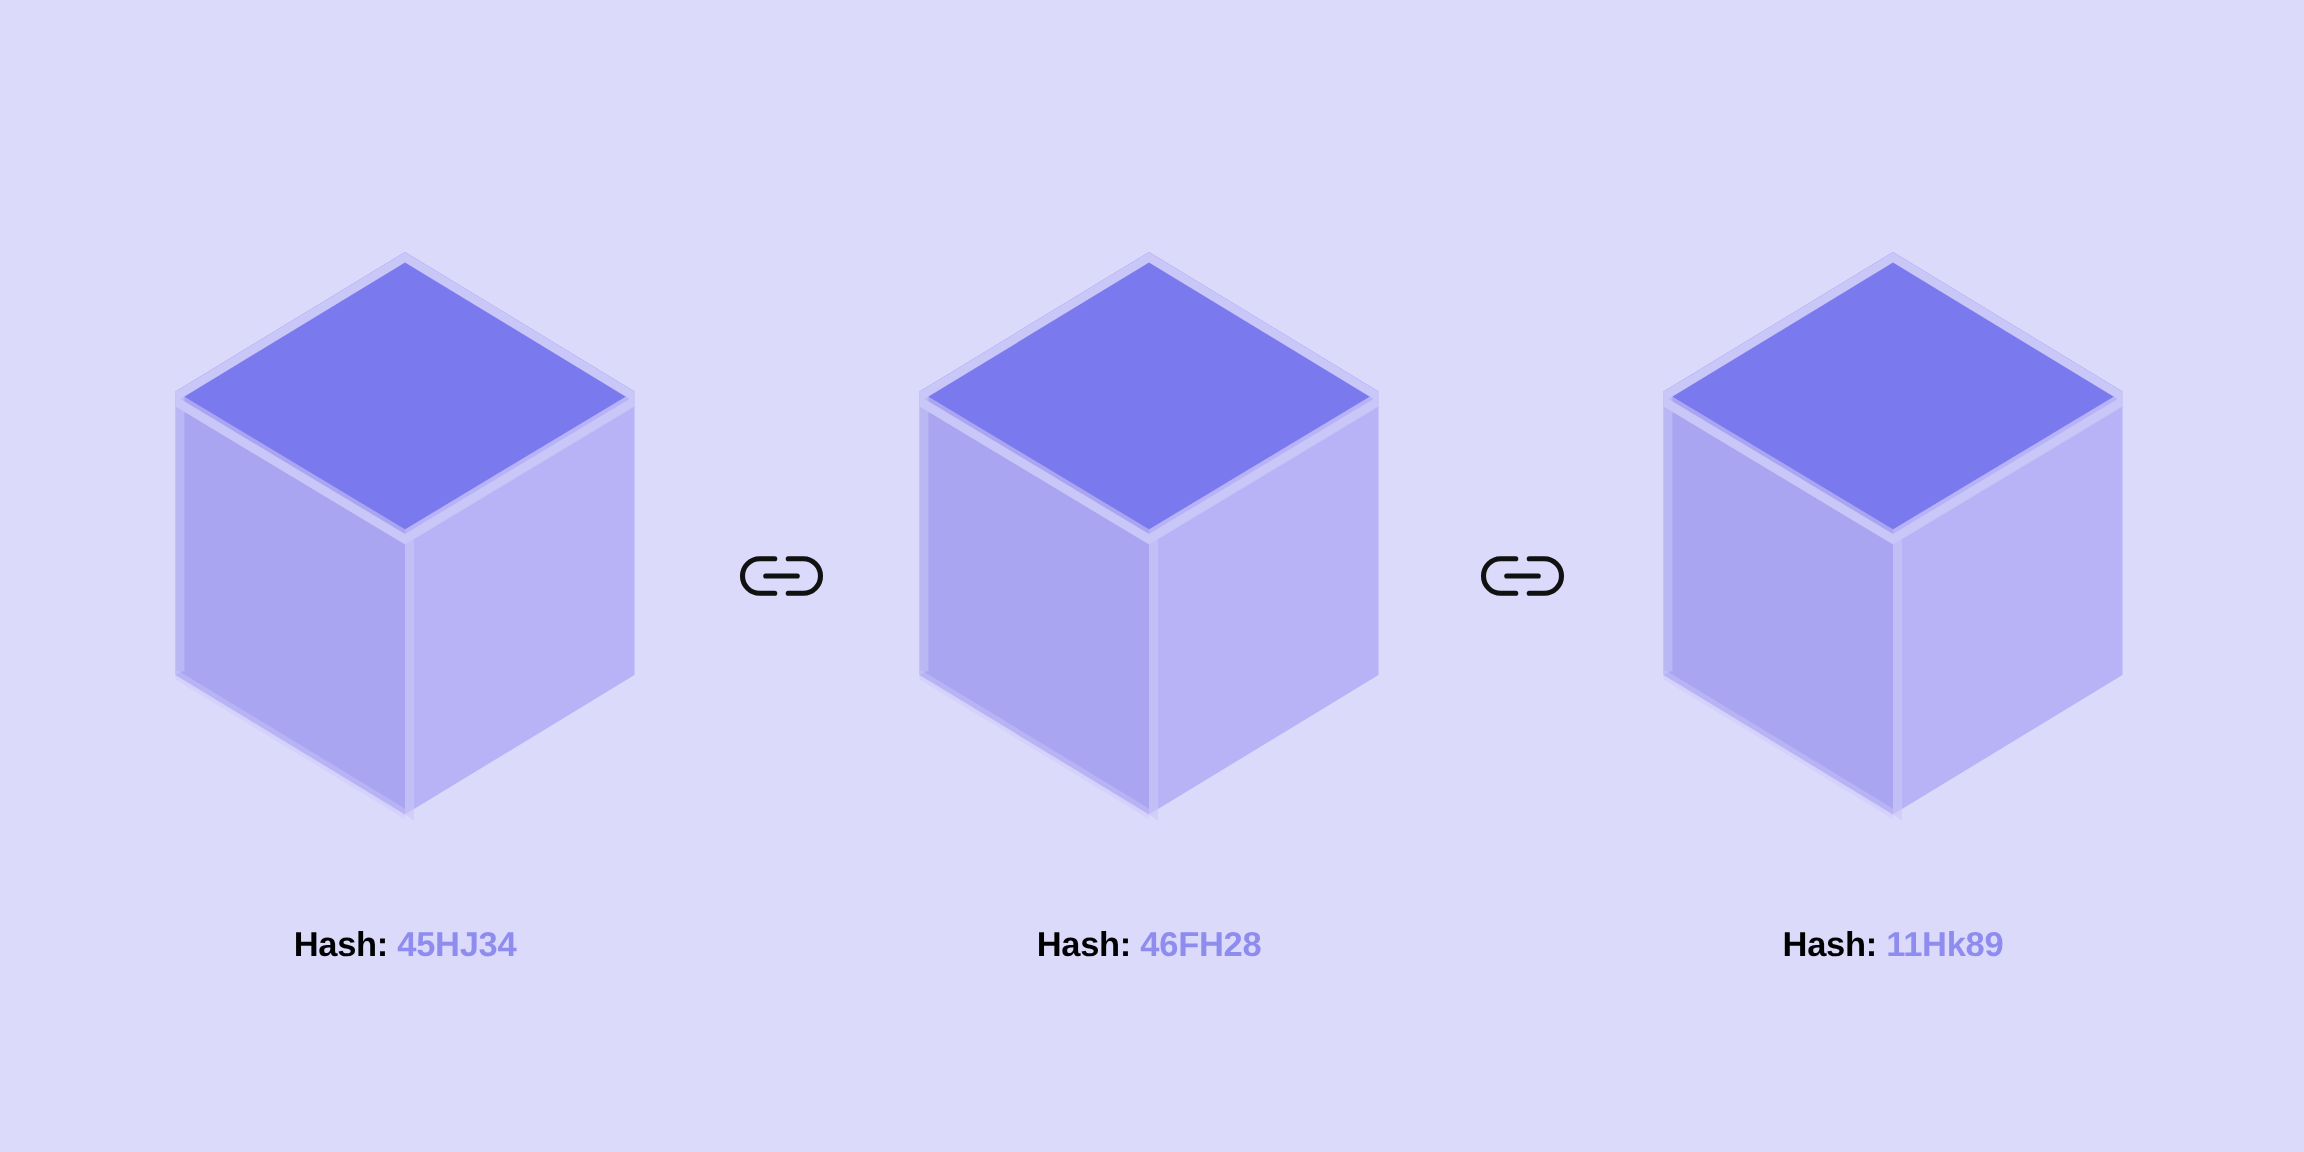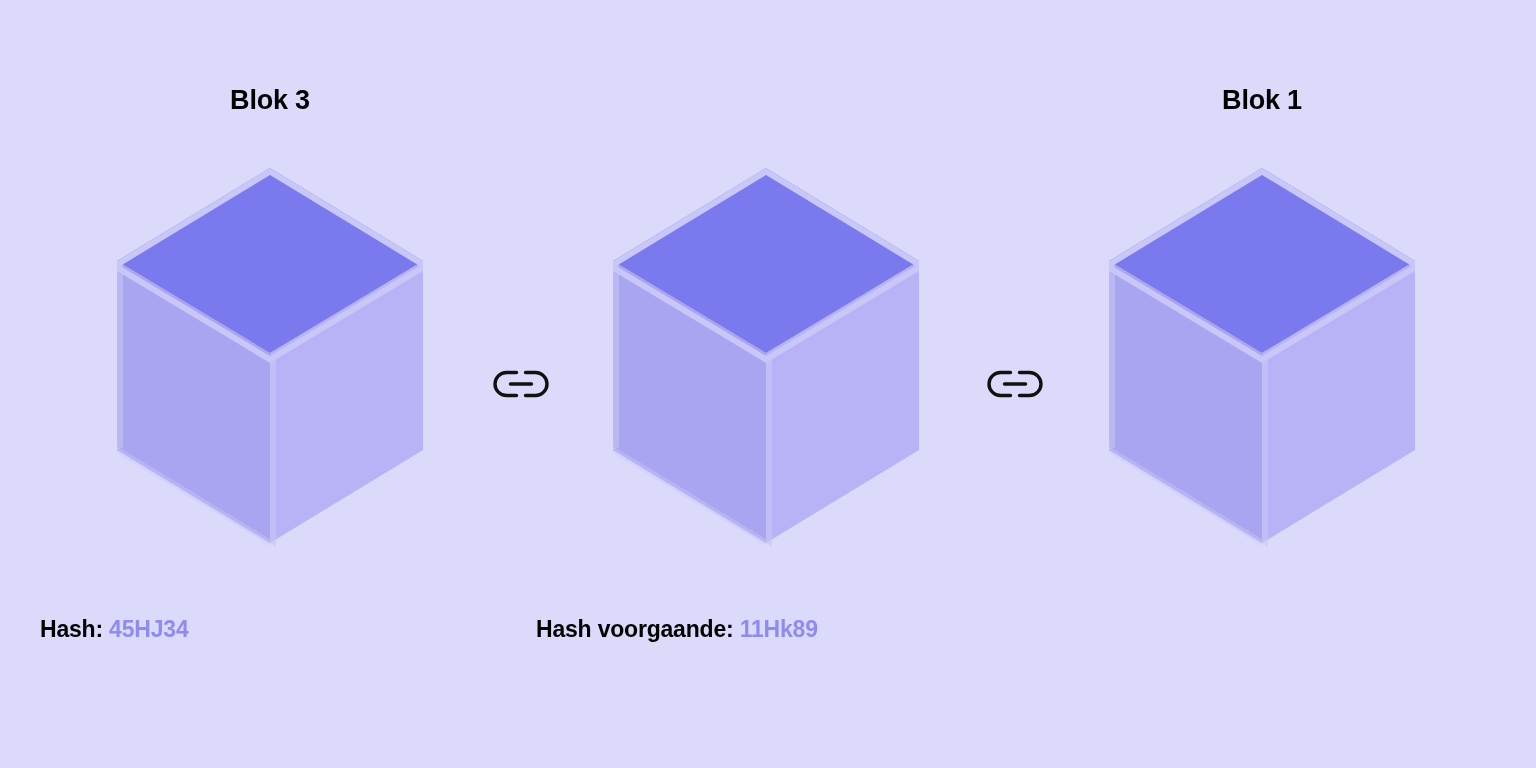--- a/index.html
+++ b/index.html
@@ -60,21 +60,21 @@
     height: 384px;
     overflow: visible;
   }
 
   
   .hash-block {
     position: absolute;
     top: 612px;
     left: 0;
     width: 460px;
-    text-align: left;
+    text-align: center;
   }
   .hash-line {
     font-size: 23px;
     font-weight: 700;
     color: #000000;
     line-height: 1.48;
     letter-spacing: -0.2px;
     white-space: nowrap;
   }
   .hash-line .hv {
@@ -96,21 +96,20 @@
     width: 62px;
     height: 44px;
   }
 </style>
 </head>
 <body>
 
 <div id="canvas">
 
   <div class="block b3">
-    <div class="block-title">Blok 3</div>
 
     <div class="cube">
       <svg viewBox="0 0 332 384" xmlns="http://www.w3.org/2000/svg">
 
         <polygon points="13,97 166,189 166,379 13,286" fill="#a9a5f1"></polygon>
 
         <polygon points="166,189 319,97 319,286 166,379" fill="#b7b3f6"></polygon>
 
         <polygon points="166,4 319,97 166,189 13,97" fill="#7b79ee"></polygon>
 
@@ -152,49 +151,52 @@
         <polygon points="13,97 13,286 19,283 19,100" fill="#c9c6f8" opacity="0.55"></polygon>
         <polygon points="13,100 166,192 166,199 13,107" fill="#c9c6f8"></polygon>
         <polygon points="319,100 166,192 166,199 319,107" fill="#c9c6f8"></polygon>
         <polygon points="166,192 172,196 172,383 166,379" fill="#c9c6f8" opacity="0.6"></polygon>
         <polygon points="13,282 166,375 166,382 13,289" fill="#c9c6f8" opacity="0.45"></polygon>
       </svg>
     </div>
 
     <div class="hash-block">
       <div class="hash-line">
-        <span>Hash voorgaande:</span>
-        <span class="hv">11Hk89</span>
+        <span>Hash:</span>
+        <span class="hv">46FH28</span>
       </div>
     </div>
   </div>
 
   <div class="link-icon l2">
     <svg viewBox="0 0 62 44" xmlns="http://www.w3.org/2000/svg" fill="none" stroke="#111111" stroke-width="3.4" stroke-linecap="round">
       <path d="M26.5 10.5 H16.5 a11.5 11.5 0 0 0 0 23 H26.5"></path>
       <path d="M35.5 10.5 H45.5 a11.5 11.5 0 0 1 0 23 H35.5"></path>
       <path d="M20.5 22 H41.5"></path>
     </svg>
   </div>
 
   <div class="block b1">
-    <div class="block-title">Blok 1</div>
 
     <div class="cube">
       <svg viewBox="0 0 332 384" xmlns="http://www.w3.org/2000/svg">
         <polygon points="13,97 166,189 166,379 13,286" fill="#a9a5f1"></polygon>
         <polygon points="166,189 319,97 319,286 166,379" fill="#b7b3f6"></polygon>
         <polygon points="166,4 319,97 166,189 13,97" fill="#7b79ee"></polygon>
         <polygon points="166,4 13,97 13,104 166,11" fill="#c9c6f8"></polygon>
         <polygon points="166,4 319,97 319,104 166,11" fill="#c9c6f8"></polygon>
         <polygon points="13,97 13,286 19,283 19,100" fill="#c9c6f8" opacity="0.55"></polygon>
         <polygon points="13,100 166,192 166,199 13,107" fill="#c9c6f8"></polygon>
         <polygon points="319,100 166,192 166,199 319,107" fill="#c9c6f8"></polygon>
         <polygon points="166,192 172,196 172,383 166,379" fill="#c9c6f8" opacity="0.6"></polygon>
         <polygon points="13,282 166,375 166,382 13,289" fill="#c9c6f8" opacity="0.45"></polygon>
       </svg>
     </div>
 
     <div class="hash-block">
+      <div class="hash-line">
+        <span>Hash:</span>
+        <span class="hv">11Hk89</span>
+      </div>
     </div>
   </div>
 
 </div>
 
 </body></html>

